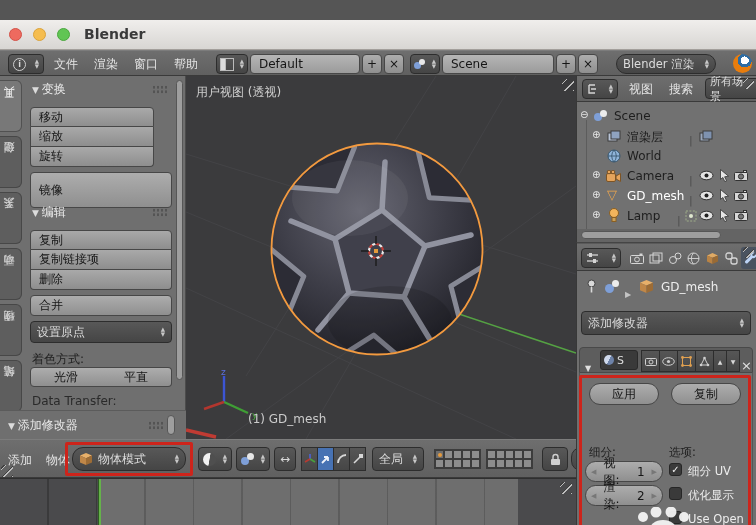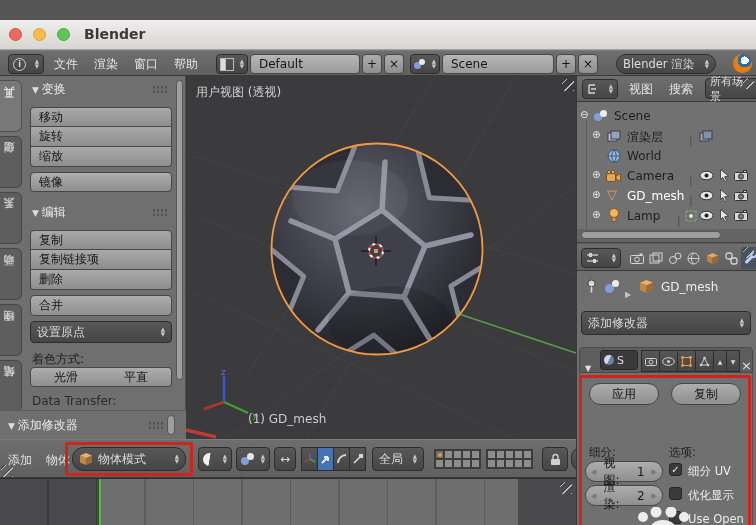--- a/index.html
+++ b/index.html
@@ -133,26 +133,26 @@
     <div class="abs vtab active" style="top:4px;height:52px;">工具</div>
     <div class="abs vtab" style="top:60px;height:52px;">创建</div>
     <div class="abs vtab" style="top:116px;height:52px;">关系</div>
     <div class="abs vtab" style="top:172px;height:52px;">动画</div>
     <div class="abs vtab" style="top:228px;height:52px;">物理</div>
     <div class="abs vtab" style="top:284px;height:52px;">蜡笔</div>
 
     <div class="abs phdr" style="left:32px;top:5px;">变换</div>
     <div class="abs dots" style="left:152px;top:9px;"></div>
 
-    <div class="abs stack" style="left:30px;top:31px;width:142px;border-radius:12px;">
+    <div class="abs stack" style="left:30px;top:31px;width:124px;border-radius:12px;">
       <div>移动</div>
+      <div>缩放</div>
       <div>旋转</div>
-      <div>缩放</div>
-    </div>
-    <div class="abs btnL" style="left:30px;top:96px;width:142px;height:20px;">镜像</div>
+    </div>
+    <div class="abs btnL" style="left:30px;top:96px;width:142px;height:36px;">镜像</div>
 
     <div class="abs phdr" style="left:32px;top:128px;">编辑</div>
     <div class="abs dots" style="left:152px;top:132px;"></div>
 
     <div class="abs stack" style="left:30px;top:154px;width:142px;">
       <div>复制</div>
       <div>复制链接项</div>
       <div>删除</div>
     </div>
     <div class="abs btnD" style="left:30px;top:245px;width:142px;height:22px;">

